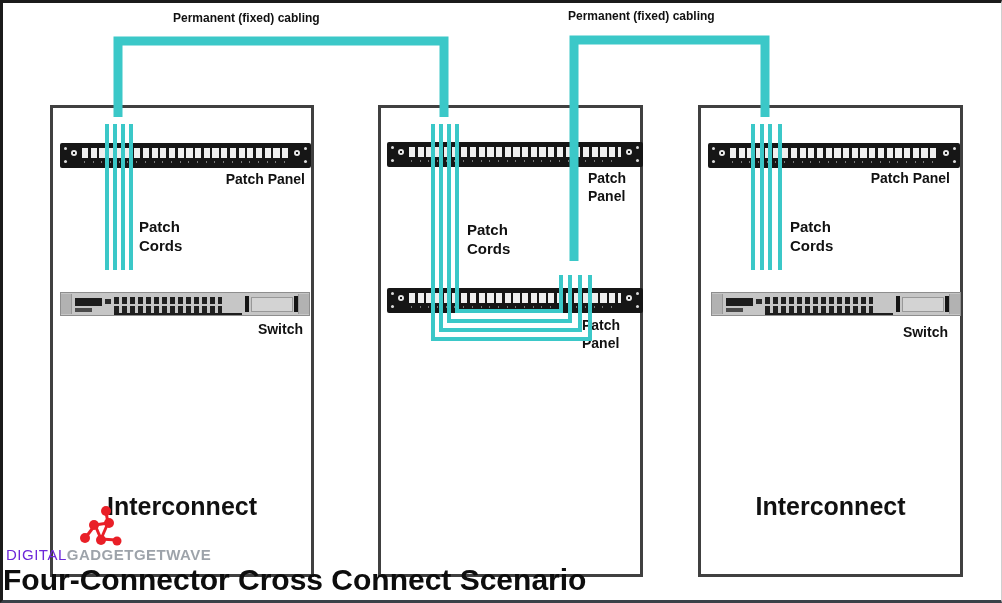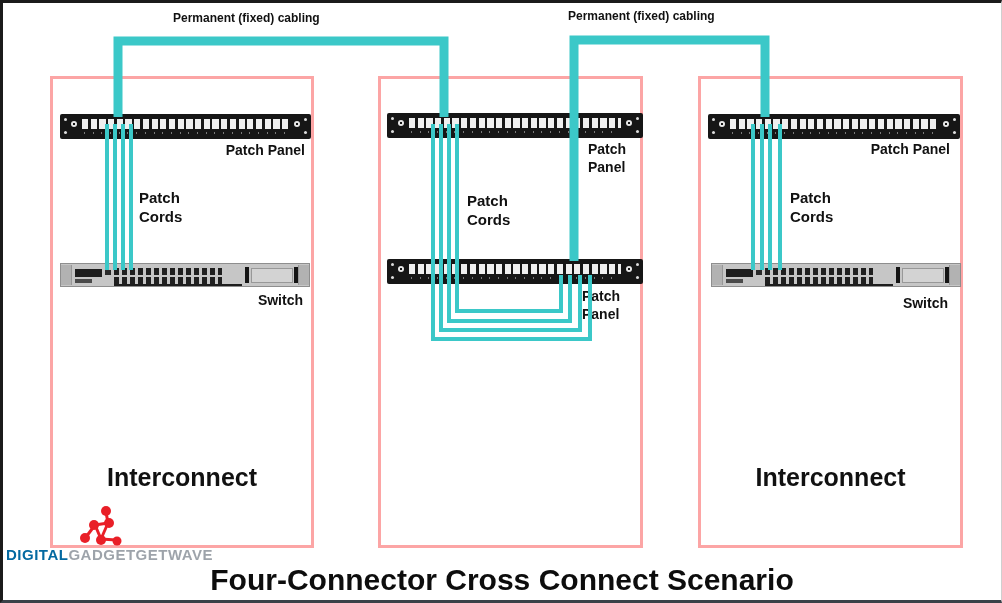--- a/index.html
+++ b/index.html
@@ -4,21 +4,21 @@
 <style>
   html,body{margin:0;padding:0;background:#fff;}
   .stage{
     position:relative;width:1002px;height:603px;background:#fff;overflow:hidden;
     border-left:3px solid #1b1b1b;border-top:3px solid #1b1b1b;border-bottom:3px solid #3a4148;border-right:1px solid #cfcfcf;
     box-sizing:border-box;
     font-family:"Liberation Sans",sans-serif;
   }
   .lbl{position:absolute;color:#111;font-weight:bold;z-index:6;line-height:1.25;}
   .toplabel{font-size:12px;}
-  .rack{position:absolute;border:3px solid #fca5a5;background:#fff;box-sizing:border-box;z-index:1;}
+  .rack{position:absolute;border:3px solid #404040;background:#fff;box-sizing:border-box;z-index:1;margin-top:29px;}
   .rackname{position:absolute;left:0;right:0;text-align:center;font-size:25px;font-weight:bold;color:#111;z-index:6;line-height:1.2;}
   
   .panel{position:absolute;height:25px;background:#161616;border-radius:2px;z-index:2;}
   .panel::before{content:"";position:absolute;left:4px;top:4px;width:3px;height:3px;border-radius:50%;background:#dcdcdc;box-shadow:0 13px 0 #dcdcdc;}
   .panel::after{content:"";position:absolute;right:4px;top:4px;width:3px;height:3px;border-radius:50%;background:#dcdcdc;box-shadow:0 13px 0 #dcdcdc;}
   .panel .brand{position:absolute;left:11px;top:7px;width:6px;height:6px;border-radius:50%;background:radial-gradient(circle,#161616 1px,#e8e8e8 1.2px 3px);}
   .panel .brand.r{left:auto;right:11px;}
   .panel .ports{position:absolute;left:22px;right:22px;top:5px;height:10px;
     background:repeating-linear-gradient(90deg,#efefef 0 6.2px,#161616 6.2px 8.7px);}
   .panel .pnums{position:absolute;left:24px;right:24px;top:18px;height:2px;opacity:.75;
@@ -32,23 +32,23 @@
   .sw-btn{position:absolute;left:44px;top:6px;width:6px;height:5px;background:#2a2a2a;}
   .sw-ports{position:absolute;left:53px;top:4px;width:108px;height:16px;
     background:repeating-linear-gradient(90deg,#202020 0 5.5px,#c6c6c6 5.5px 8px) 0 0/100% 7px no-repeat,
                repeating-linear-gradient(90deg,#202020 0 5.5px,#c6c6c6 5.5px 8px) 0 9px/100% 7px no-repeat;}
   .sw-underline{position:absolute;left:53px;top:20px;width:128px;height:2px;background:#1d1d1d;}
   .sw-sep{position:absolute;top:3px;width:4px;height:16px;background:#141414;}
   .sw-panel{position:absolute;top:4px;height:15px;background:#d3d3d3;border:1px solid #989898;box-sizing:border-box;}
   
   svg.cables{position:absolute;left:0;top:0;z-index:5;pointer-events:none;}
   
-  .title{position:absolute;left:0;right:0;top:560px;text-align:center;font-size:30px;font-weight:bold;color:#0d0d0d;z-index:6;letter-spacing:0px;}
+  .title{position:absolute;left:0;right:0;top:560px;font-size:30px;font-weight:bold;color:#0d0d0d;z-index:6;letter-spacing:0px;}
   .watermark{position:absolute;left:3px;top:543px;font-size:15px;letter-spacing:.5px;z-index:7;}
-  .watermark .wm-bold{color:#0369a1;font-weight:bold;}
+  .watermark .wm-bold{color:#6d28d9;font-weight:normal;}
   .watermark .wm-light{color:#8d949c;font-weight:bold;opacity:.85;margin-top:29px;}
   .logo{position:absolute;left:74px;top:500px;z-index:7;}
 </style>
 </head>
 <body>
 
 <div class="stage">
 
   <div class="lbl toplabel" style="left:170px;top:8px;">Permanent (fixed) cabling</div>
   <div class="lbl toplabel" style="left:565px;top:6px;">Permanent (fixed) cabling</div>

